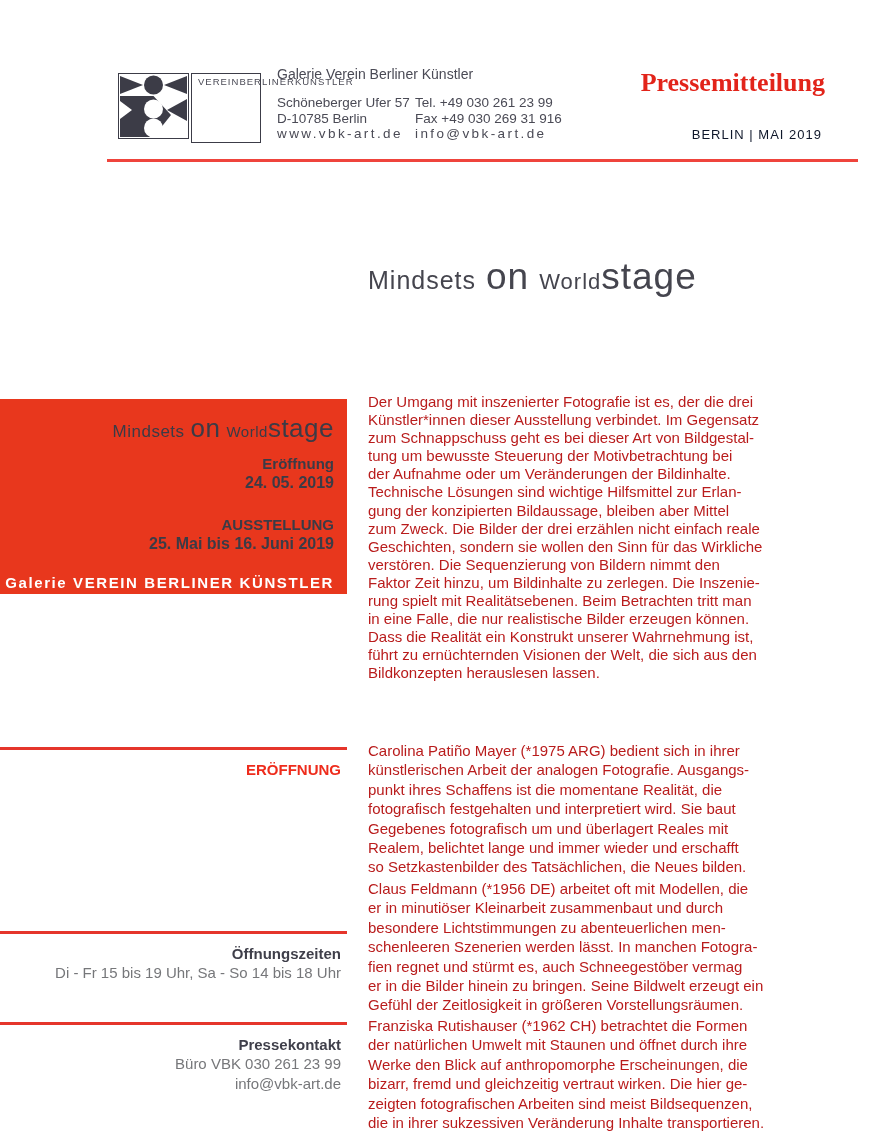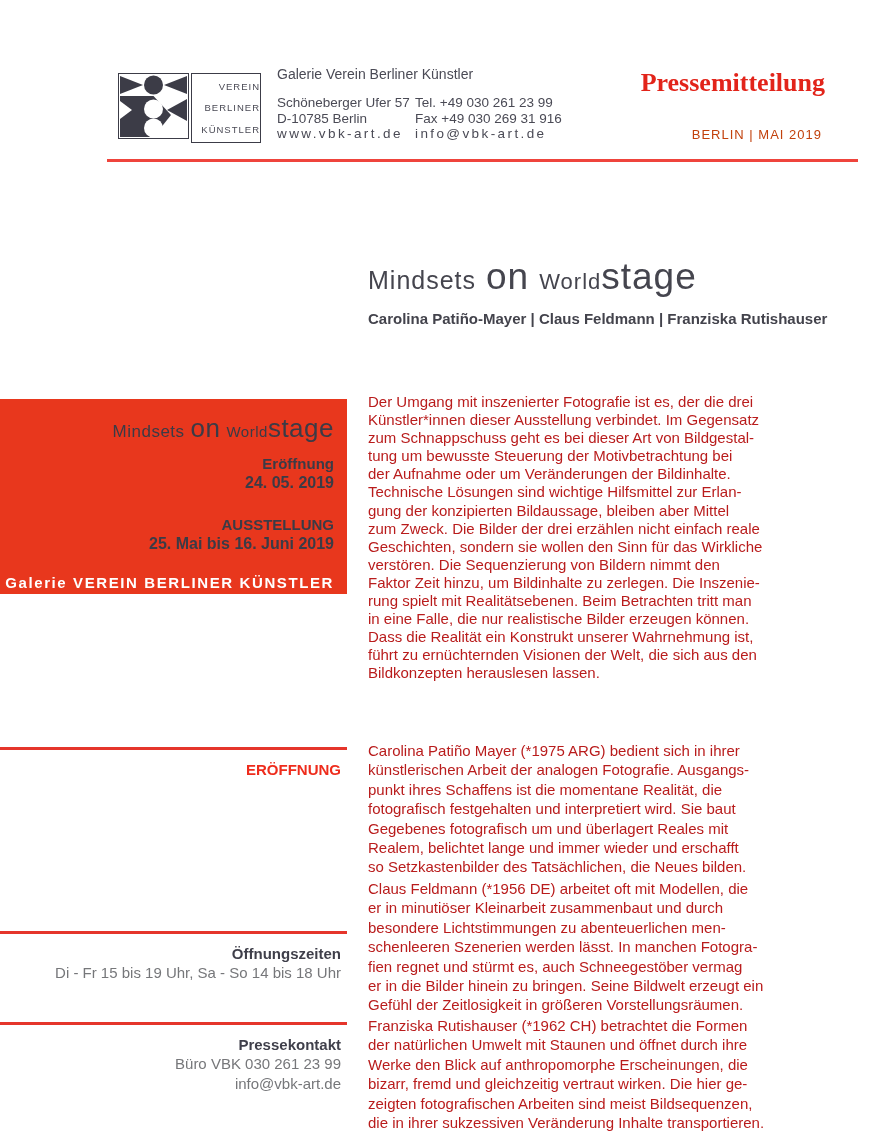--- a/index.html
+++ b/index.html
@@ -4,36 +4,36 @@
 <style>
   html,body{margin:0;padding:0;background:#ffffff;}
   .page{
     position:relative;width:880px;height:1139px;background:#ffffff;
     font-family:"Liberation Sans",sans-serif;overflow:hidden;
   }
   
   .logo{position:absolute;left:118px;top:73px;display:flex;}
   .logo-wordmark{
     width:62px;height:64px;border:1px solid #3c3c47;margin-left:2px;
-    display:flex;flex-direction:column;justify-content:space-around;
-    padding:2px 0 2px 6px;box-sizing:content-box;text-align:right;
+    display:flex;flex-direction:row;justify-content:space-around;
+    padding:2px 0 2px 6px;box-sizing:content-box;
   }
   .logo-wordmark span{font-size:9.5px;letter-spacing:1px;color:#4a4a55;}
   .contact{position:absolute;left:277px;top:66px;color:#4a4a55;}
   .contact-title{font-size:14px;margin-bottom:13px;}
   .contact-grid{display:grid;grid-template-columns:130px auto;column-gap:8px;
     font-size:13.5px;line-height:15.5px;white-space:nowrap;}
   .spaced{letter-spacing:2.4px;}
   .press-title{
     position:absolute;right:55px;top:68px;
     font-family:"Liberation Serif",serif;font-weight:bold;font-size:26px;
     color:#e2241a;
   }
   .dateline{position:absolute;right:58px;top:127px;font-size:13px;
-    letter-spacing:1px;color:#c2410c;}
+    letter-spacing:1px;color:#0f172a;}
   .header-rule{position:absolute;left:107px;top:159px;width:751px;height:3px;
     background:#ef443c;}
   
   .title-block{position:absolute;left:368px;top:256px;color:#45454e;}
   .t-sm{font-size:25px;letter-spacing:1px;}
   .t-lg{font-size:37px;letter-spacing:1px;}
   .t-md{font-size:22px;letter-spacing:1px;}
   .gap-r{margin-right:10px;}
   .artists{margin-top:12px;font-size:15px;font-weight:bold;color:#43434c;}
   
@@ -110,21 +110,20 @@
   </div>
 
   <div class="press-title">Pressemitteilung</div>
   <div class="dateline">BERLIN | MAI 2019</div>
   <div class="header-rule"></div>
 
   <div class="title-block">
     <div>
       <span class="t-sm gap-r">Mindsets</span><span class="t-lg gap-r">on</span><span class="t-md">World</span><span class="t-lg">stage</span>
     </div>
-    <div class="artists">Carolina Patiño-Mayer | Claus Feldmann | Franziska Rutishauser</div>
   </div>
 
   <aside class="info-box">
     <div class="box-title">
       <span class="b-sm bgap-r">Mindsets</span><span class="b-lg bgap-r">on</span><span class="b-md">World</span><span class="b-lg">stage</span>
     </div>
     <div class="box-line">Eröffnung</div>
     <div class="box-date">24. 05. 2019</div>
     <div class="box-gap"></div>
     <div class="box-line">AUSSTELLUNG</div>

